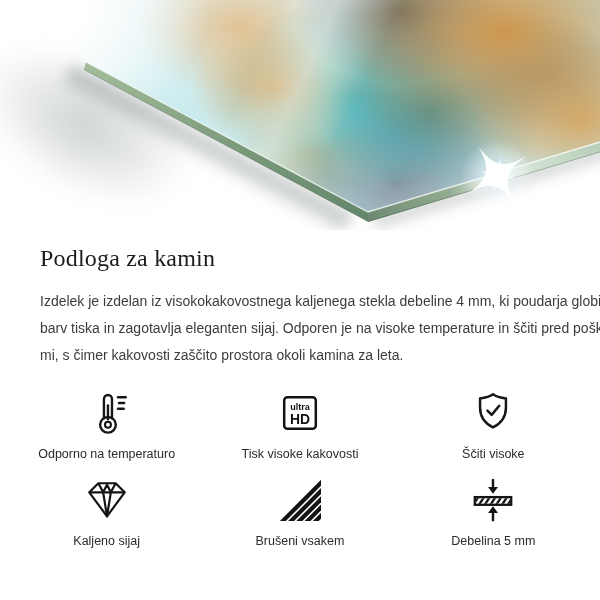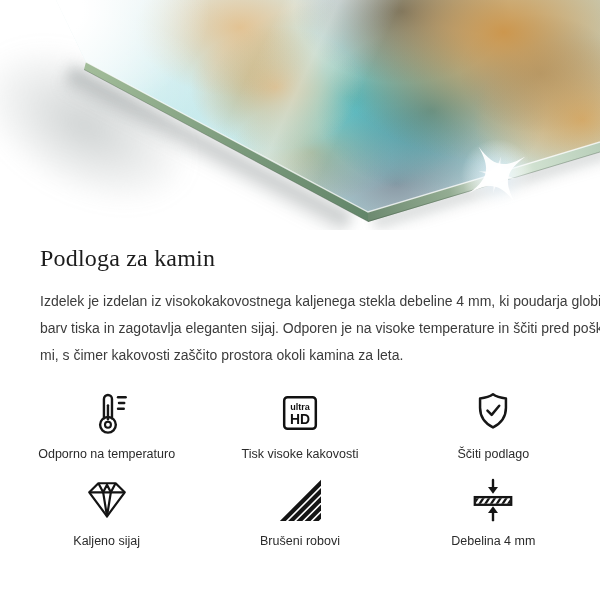--- a/index.html
+++ b/index.html
@@ -138,21 +138,21 @@
         <text x="24" y="35" font-size="14.5" font-weight="700" text-anchor="middle">HD</text>
       </svg>
       <span class="label">Tisk visoke kakovosti</span>
     </div>
 
     <div class="feature">
       <svg viewBox="0 0 48 48" fill="none" stroke="#161616" stroke-width="2.6" stroke-linecap="round" stroke-linejoin="round">
         <path d="M24 4.5 C27 6.8 32 8.3 37.5 8.8 V18.5 C37.5 27.6 32.3 34.8 24 39 C15.7 34.8 10.5 27.6 10.5 18.5 V8.8 C16 8.3 21 6.8 24 4.5 Z"></path>
         <path d="M18.2 21.5 L22.6 26 L30.5 16.5"></path>
       </svg>
-      <span class="label">Ščiti podlago</span>
+      <span class="label">Ščiti visoke</span>
     </div>
 
     <div class="feature">
       <svg viewBox="0 0 48 48" fill="none" stroke="#141414" stroke-width="2.3" stroke-linejoin="round">
         <path d="M15 6.5 H33 L42.5 16 L24 41 L5.5 16 Z"></path>
         <path d="M5.5 16 H42.5"></path>
         <path d="M15 6.5 L20 16 L24 8 L28 16 L33 6.5"></path>
         <path d="M20 16 L24 41 L28 16"></path>
       </svg>
       <span class="label">Kaljeno sijaj</span>
@@ -166,21 +166,21 @@
             </clipPath>
           </defs>
         <g clip-path="url(#triclip)" stroke="#141414" stroke-width="4.4">
           <line x1="4" y1="48" x2="48" y2="4"></line>
           <line x1="12.6" y1="48" x2="48" y2="12.6"></line>
           <line x1="21.2" y1="48" x2="48" y2="21.2"></line>
           <line x1="29.8" y1="48" x2="48" y2="29.8"></line>
           <line x1="38.4" y1="48" x2="48" y2="38.4"></line>
         </g>
       </svg>
-      <span class="label">Brušeni robovi</span>
+      <span class="label">Brušeni vsakem</span>
     </div>
 
     <div class="feature">
       <svg viewBox="0 0 48 48">
         <defs>
             <clipPath id="barclip">
               <rect x="6.2" y="22.2" width="35.6" height="5.6"></rect>
             </clipPath>
           </defs>
         <g stroke="#141414" stroke-width="2.5" stroke-linecap="round">
@@ -193,17 +193,17 @@
         <g clip-path="url(#barclip)" stroke="#141414" stroke-width="2.4">
           <line x1="2" y1="31" x2="10" y2="19"></line>
           <line x1="8" y1="31" x2="16" y2="19"></line>
           <line x1="14" y1="31" x2="22" y2="19"></line>
           <line x1="20" y1="31" x2="28" y2="19"></line>
           <line x1="26" y1="31" x2="34" y2="19"></line>
           <line x1="32" y1="31" x2="40" y2="19"></line>
           <line x1="38" y1="31" x2="46" y2="19"></line>
         </g>
       </svg>
-      <span class="label">Debelina 4 mm</span>
+      <span class="label">Debelina 5 mm</span>
     </div>
 
   </div>
 </div>
 
 </body></html>

